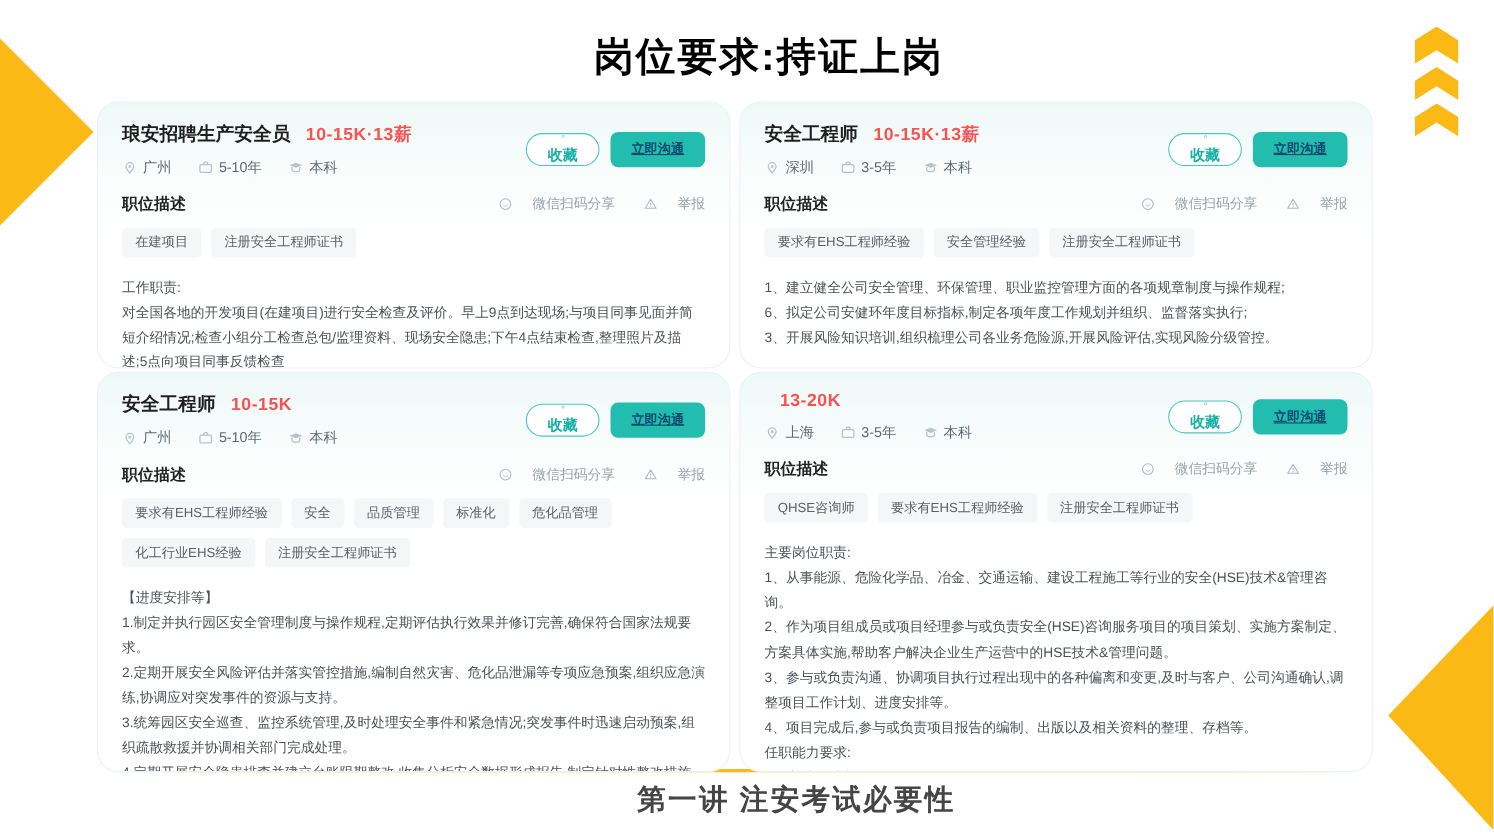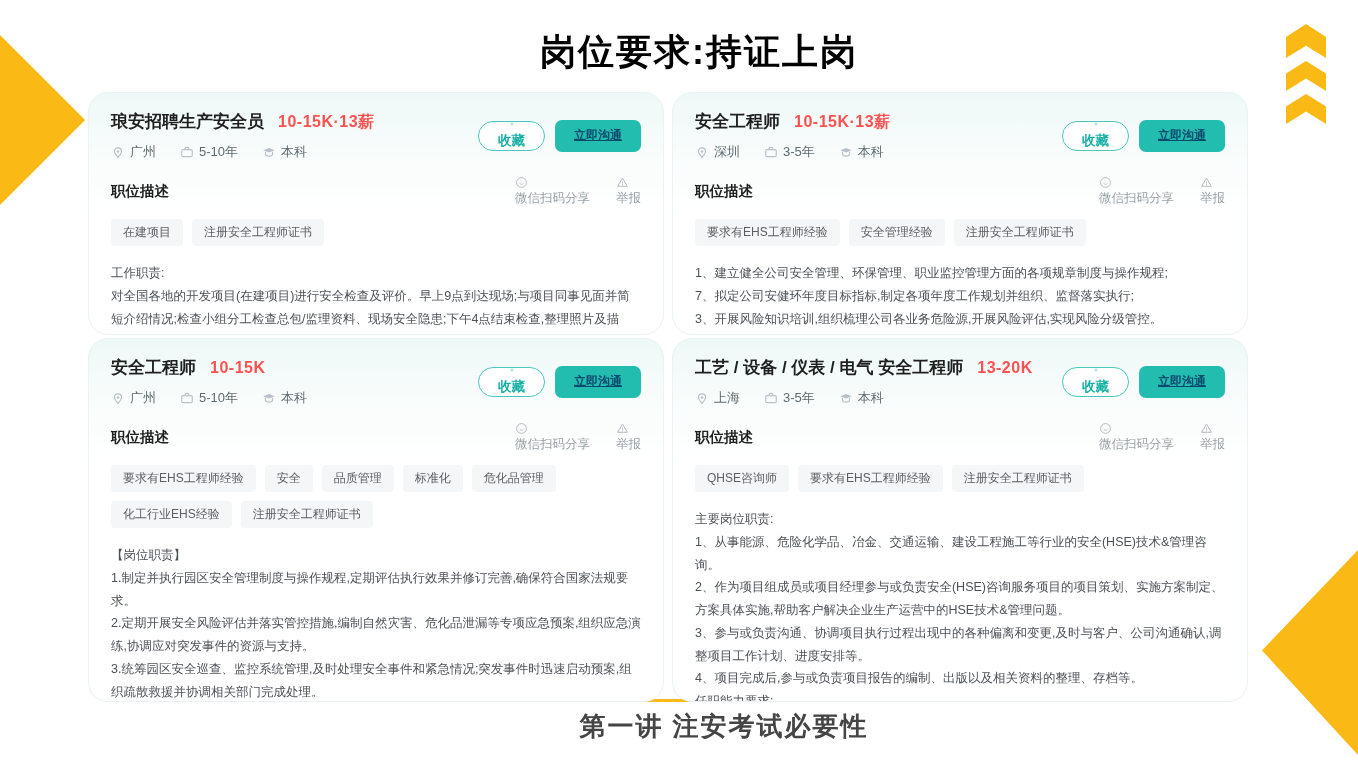--- a/index.html
+++ b/index.html
@@ -65,21 +65,21 @@
   }
   .fav-btn svg{width:14px;height:14px;}
   .chat-btn{
     display:inline-flex;align-items:center;height:32px;padding:0 19px;
     background:var(--accent,#23bdb0);border:none;color:#0c4a6e;border-radius:7px;
     font-size:12px;font-weight:700;cursor:pointer;font-family:inherit;text-decoration:underline;
   }
   .desc-head{display:flex;justify-content:space-between;align-items:center;margin-top:15px;}
   .desc-title{font-size:14.5px;font-weight:800;color:#222;}
   .desc-actions{display:flex;gap:26px;font-size:12.5px;color:#9aa1a6;}
-  .action{display:inline-flex;align-items:flex-start;gap:1px;cursor:pointer;flex-direction:column;}
+  .action{display:inline-flex;align-items:center;gap:18px;cursor:pointer;}
   .action svg{width:13px;height:13px;color:#b0b8bd;}
   .tags{display:flex;flex-wrap:wrap;gap:9px;margin-top:12px;}
   .tag{
     background:#f5f6f7;color:#5a5f63;font-size:12px;
     padding:5px 12px;border-radius:4px;white-space:nowrap;
   }
   .desc-body{margin-top:16px;font-size:12.5px;color:#4d5156;line-height:1.82;}
   .desc-line{min-height:1em;}
 </style>
 </head>
@@ -242,21 +242,21 @@
         </span>
       </span>
     </div>
     <div class="tags">
         <div class="tag">要求有EHS工程师经验</div>
         <div class="tag">安全管理经验</div>
         <div class="tag">注册安全工程师证书</div>
       </div>
     <div class="desc-body">
         <div class="desc-line">1、建立健全公司安全管理、环保管理、职业监控管理方面的各项规章制度与操作规程;</div>
-        <div class="desc-line">7、拟定公司安健环年度目标指标,制定各项年度工作规划并组织、监督落实执行;</div>
+        <div class="desc-line">6、拟定公司安健环年度目标指标,制定各项年度工作规划并组织、监督落实执行;</div>
         <div class="desc-line">3、开展风险知识培训,组织梳理公司各业务危险源,开展风险评估,实现风险分级管控。</div>
       </div>
   </div>
 
   <div class="card">
     <div class="card-head">
       <div class="head-left">
         <div class="title-row">
           <span class="job-title">安全工程师</span>
           <span class="salary">10-15K</span>
@@ -324,33 +324,32 @@
     <div class="tags">
         <div class="tag">要求有EHS工程师经验</div>
         <div class="tag">安全</div>
         <div class="tag">品质管理</div>
         <div class="tag">标准化</div>
         <div class="tag">危化品管理</div>
         <div class="tag">化工行业EHS经验</div>
         <div class="tag">注册安全工程师证书</div>
       </div>
     <div class="desc-body">
-        <div class="desc-line">【岗位职责】</div>
+        <div class="desc-line">【进度安排等】</div>
         <div class="desc-line">1.制定并执行园区安全管理制度与操作规程,定期评估执行效果并修订完善,确保符合国家法规要求。</div>
         <div class="desc-line">2.定期开展安全风险评估并落实管控措施,编制自然灾害、危化品泄漏等专项应急预案,组织应急演练,协调应对突发事件的资源与支持。</div>
         <div class="desc-line">3.统筹园区安全巡查、监控系统管理,及时处理安全事件和紧急情况;突发事件时迅速启动预案,组织疏散救援并协调相关部门完成处理。</div>
         <div class="desc-line">4.定期开展安全隐患排查并建立台账限期整改,收集分析安全数据形成报告,制定针对性整改措施。</div>
       </div>
   </div>
 
   <div class="card">
     <div class="card-head">
       <div class="head-left">
         <div class="title-row">
-          <span class="job-title">工艺 / 设备 / 仪表 / 电气 安全工程师</span>
           <span class="salary">13-20K</span>
         </div>
         <div class="meta-row">
           <span class="meta-item">
             <span class="mi">
                 <svg viewBox="0 0 24 24">
                   <path d="M12 21c-4-4.5-6-7.5-6-10a6 6 0 1 1 12 0c0 2.5-2 5.5-6 10z" fill="none" stroke="currentColor" stroke-width="2"></path>
                   <circle cx="12" cy="11" r="2.2" fill="currentColor"></circle>
                 </svg>
               </span>

